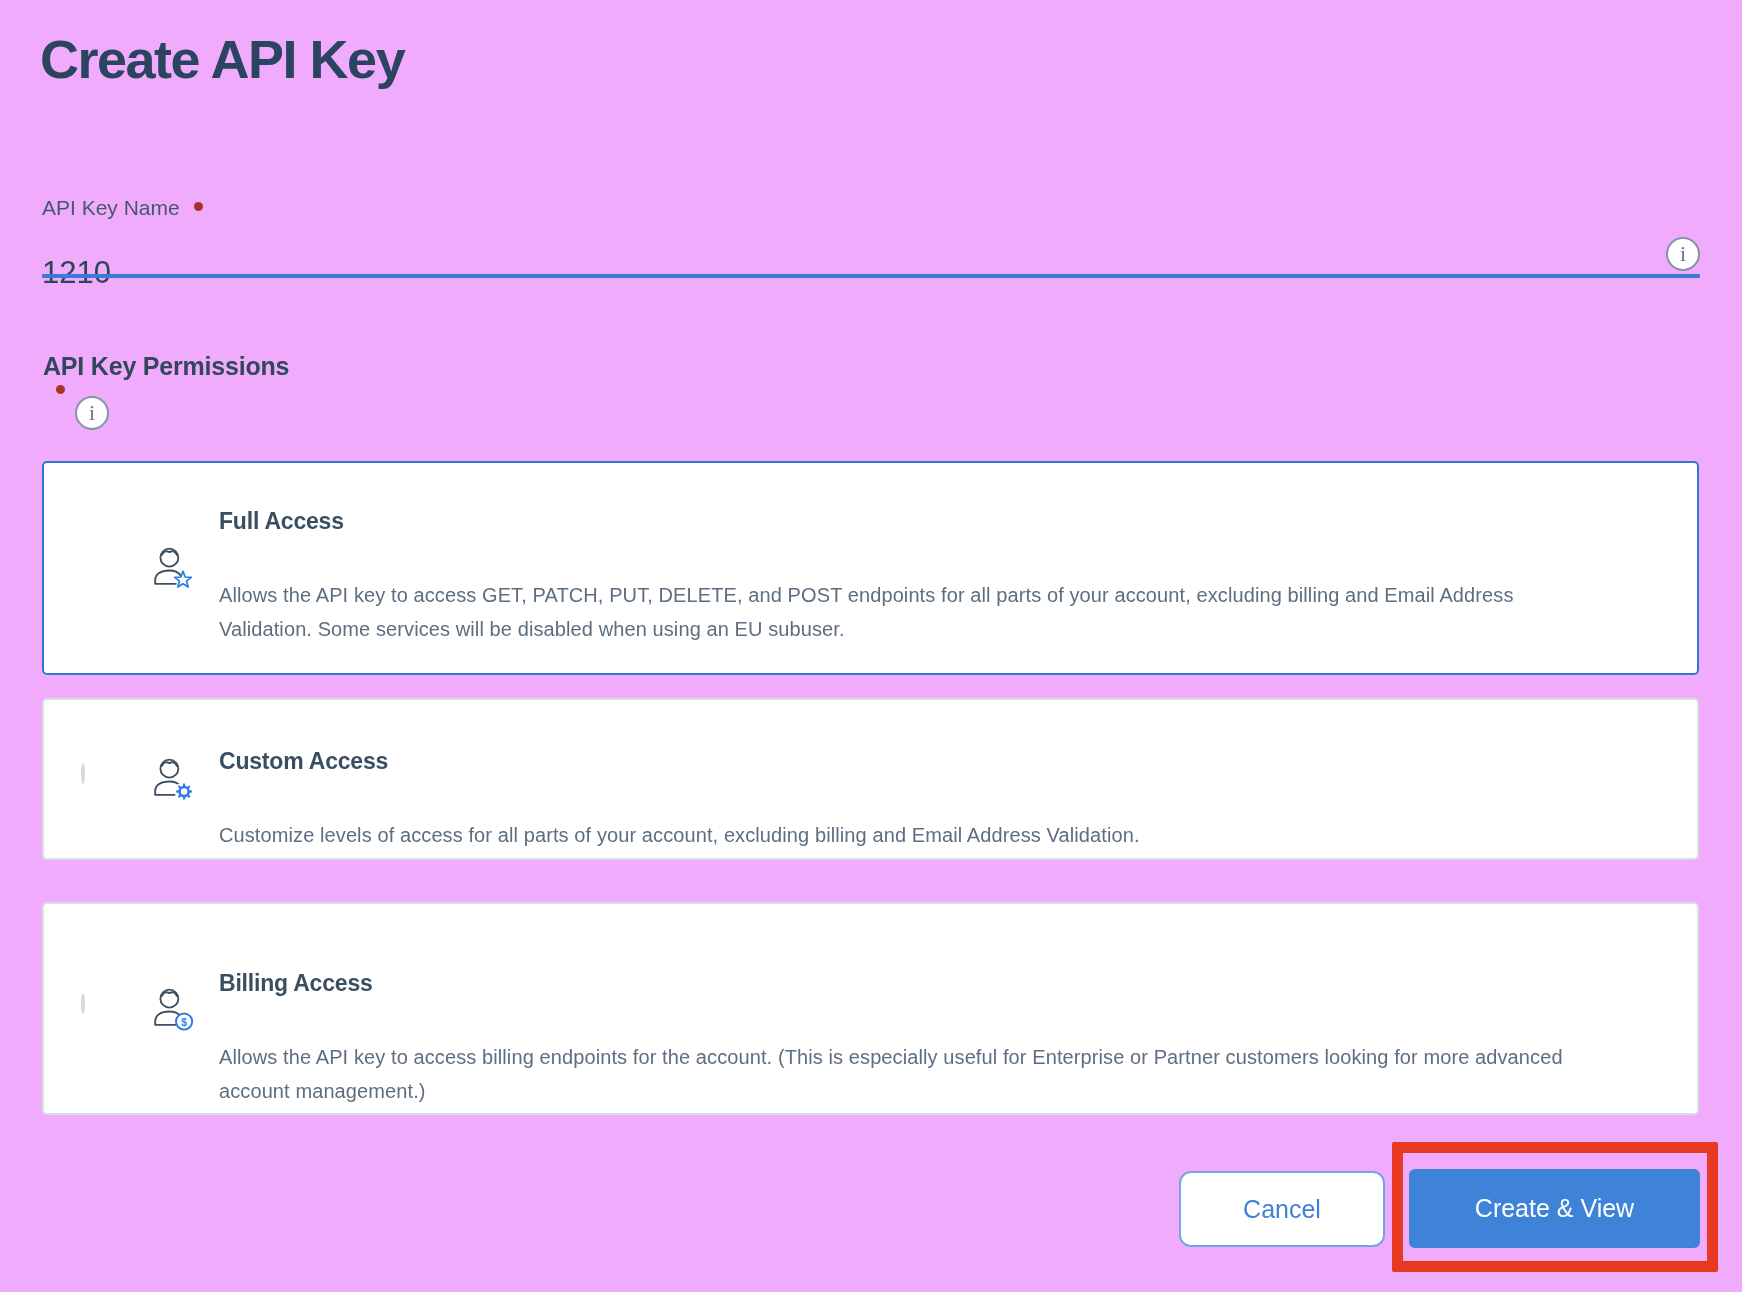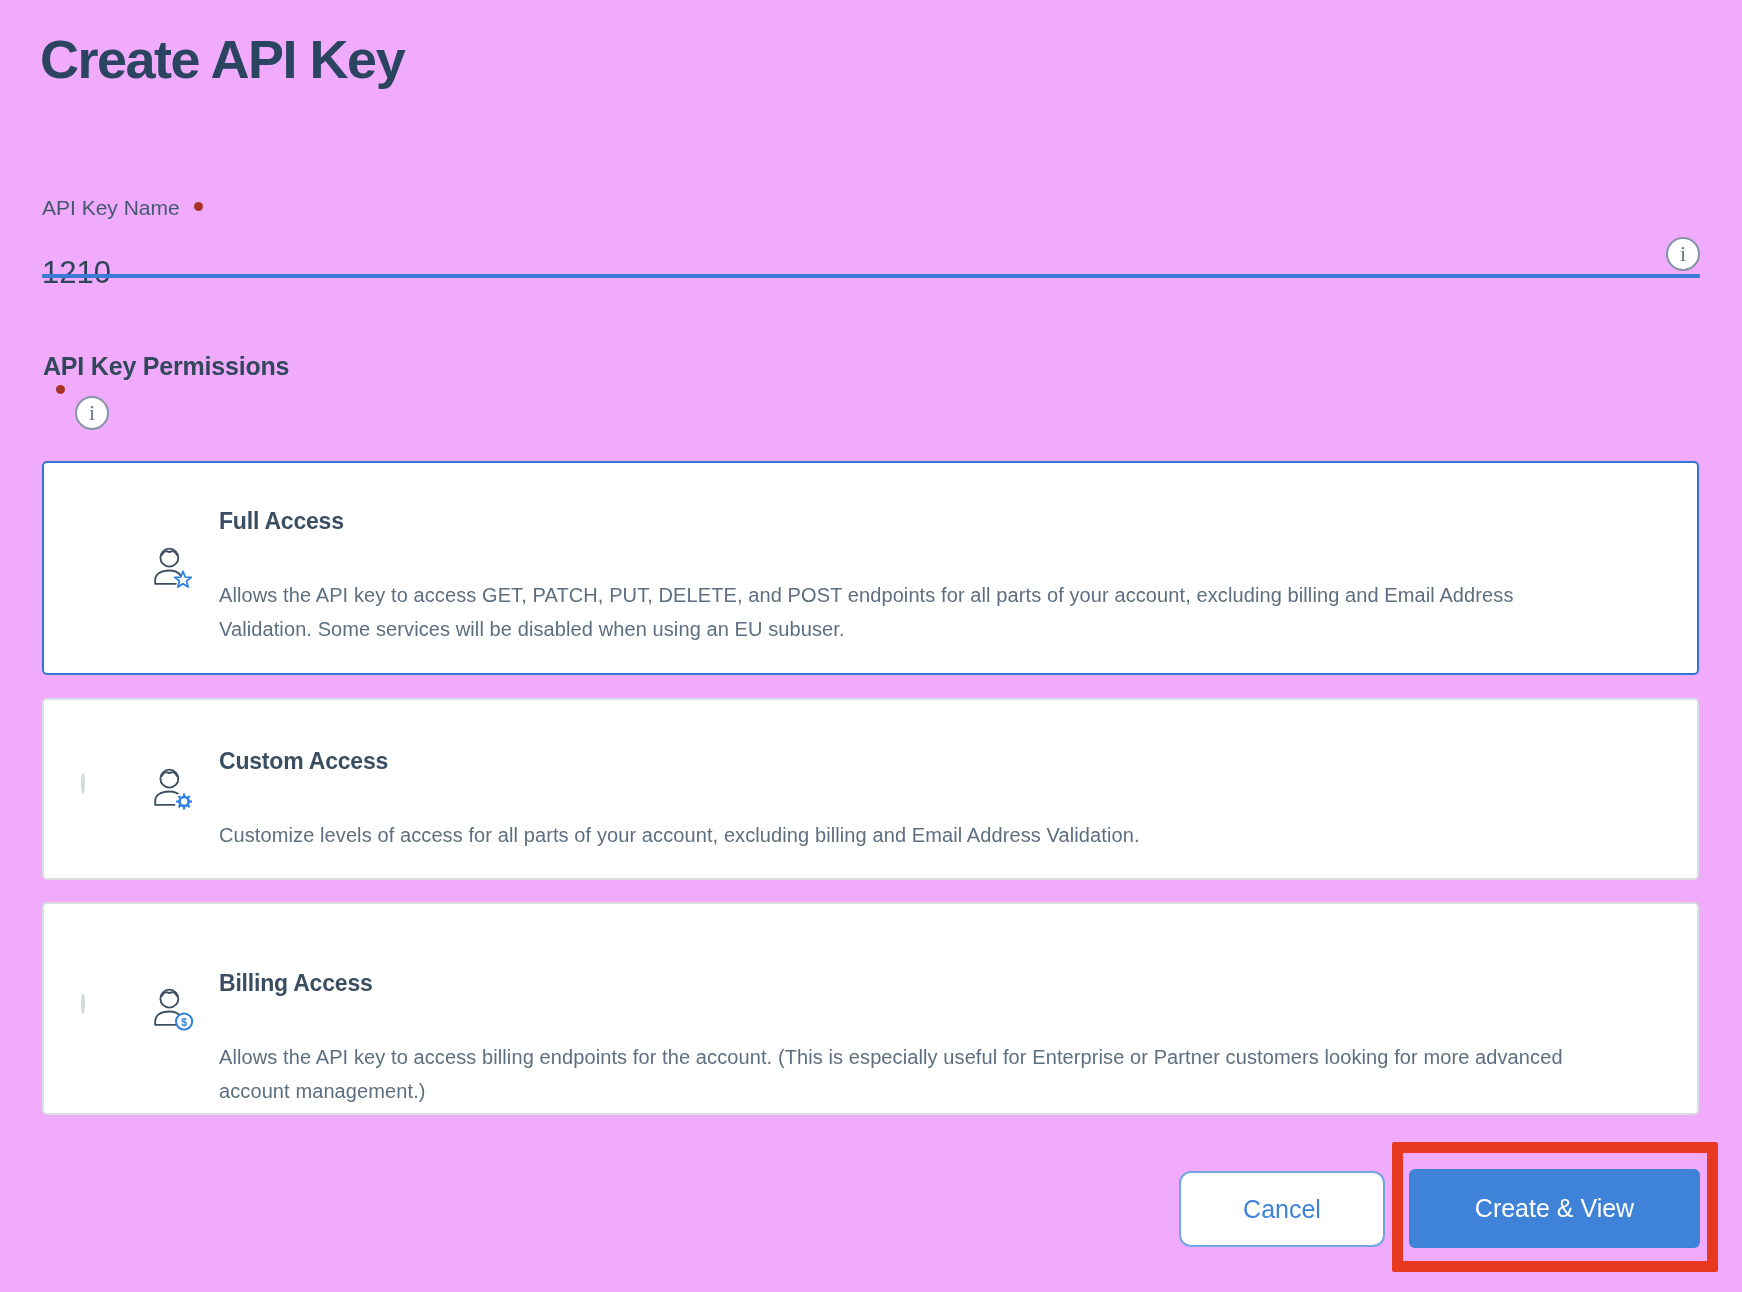--- a/index.html
+++ b/index.html
@@ -105,21 +105,21 @@
     width: 1657px;
     border: 2px solid #d9dee3;
     border-radius: 5px;
     background: #fff;
     display: flex;
     align-items: stretch;
     cursor: pointer;
   }
   .option-card.selected { border-color: #3277d7; }
   .card-full    { top: 461px; height: 214px; }
-  .card-custom  { top: 698px; height: 182px; }
+  .card-custom  { top: 698px; height: 162px; }
   .card-billing { top: 902px; height: 213px; }
 
   .radio-col {
     align-self: center;
     margin-left: 37px;
     width: 28px; height: 28px;
     flex: 0 0 auto;
   }
   .radio {
     width: 28px; height: 28px;

